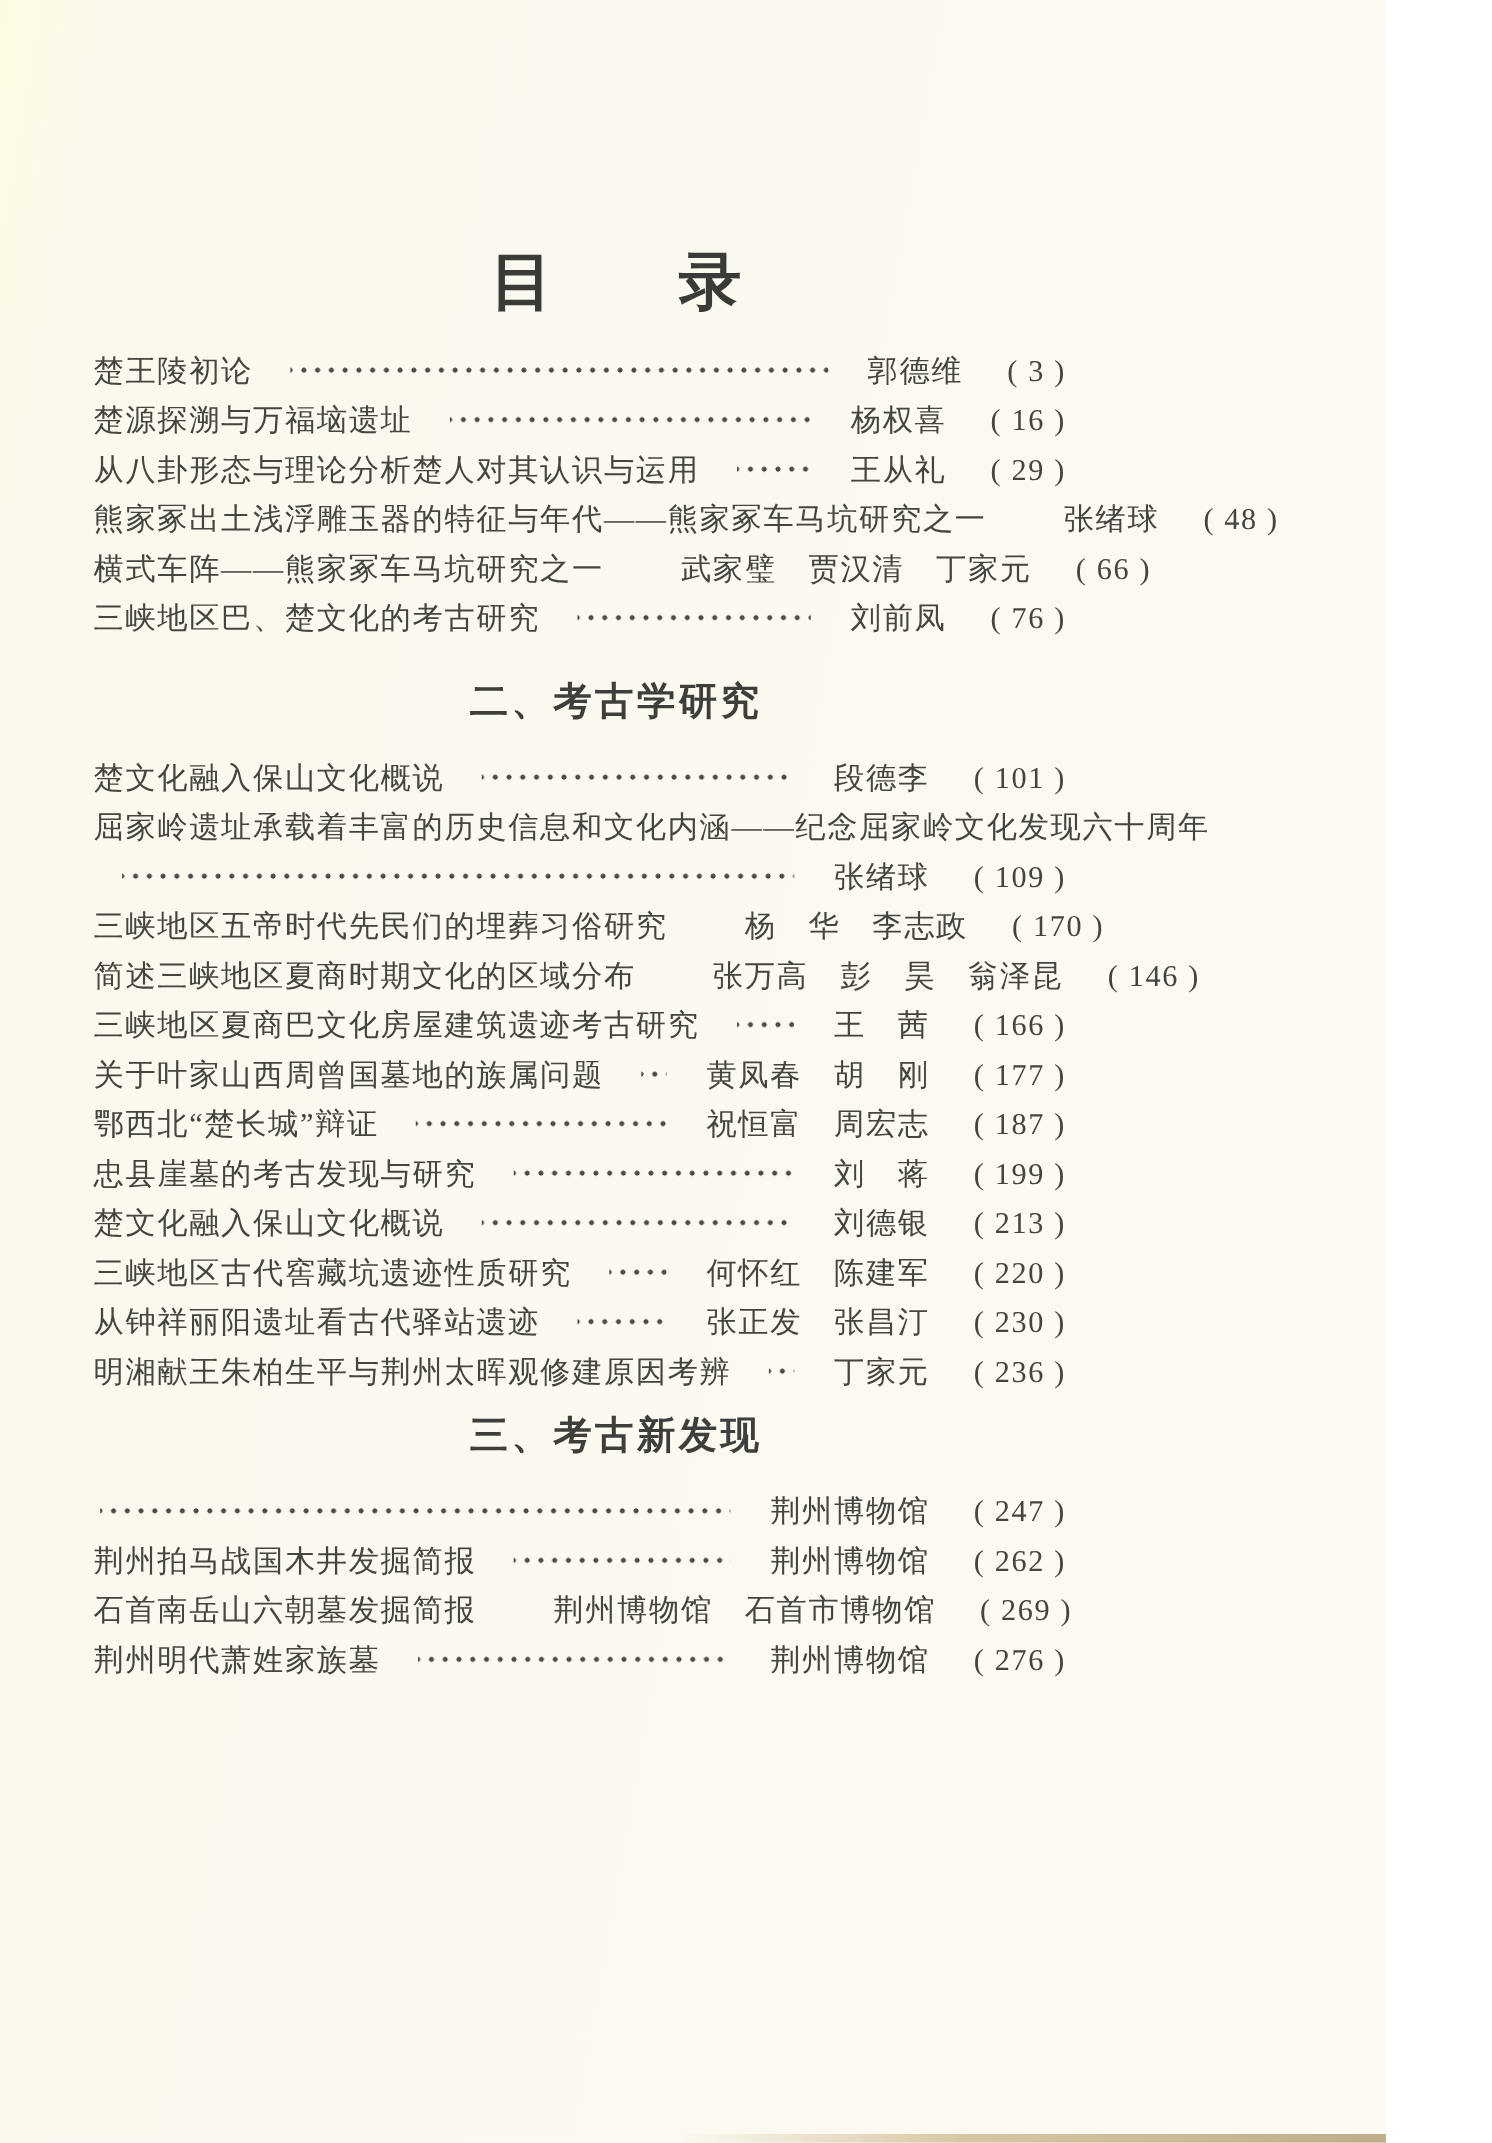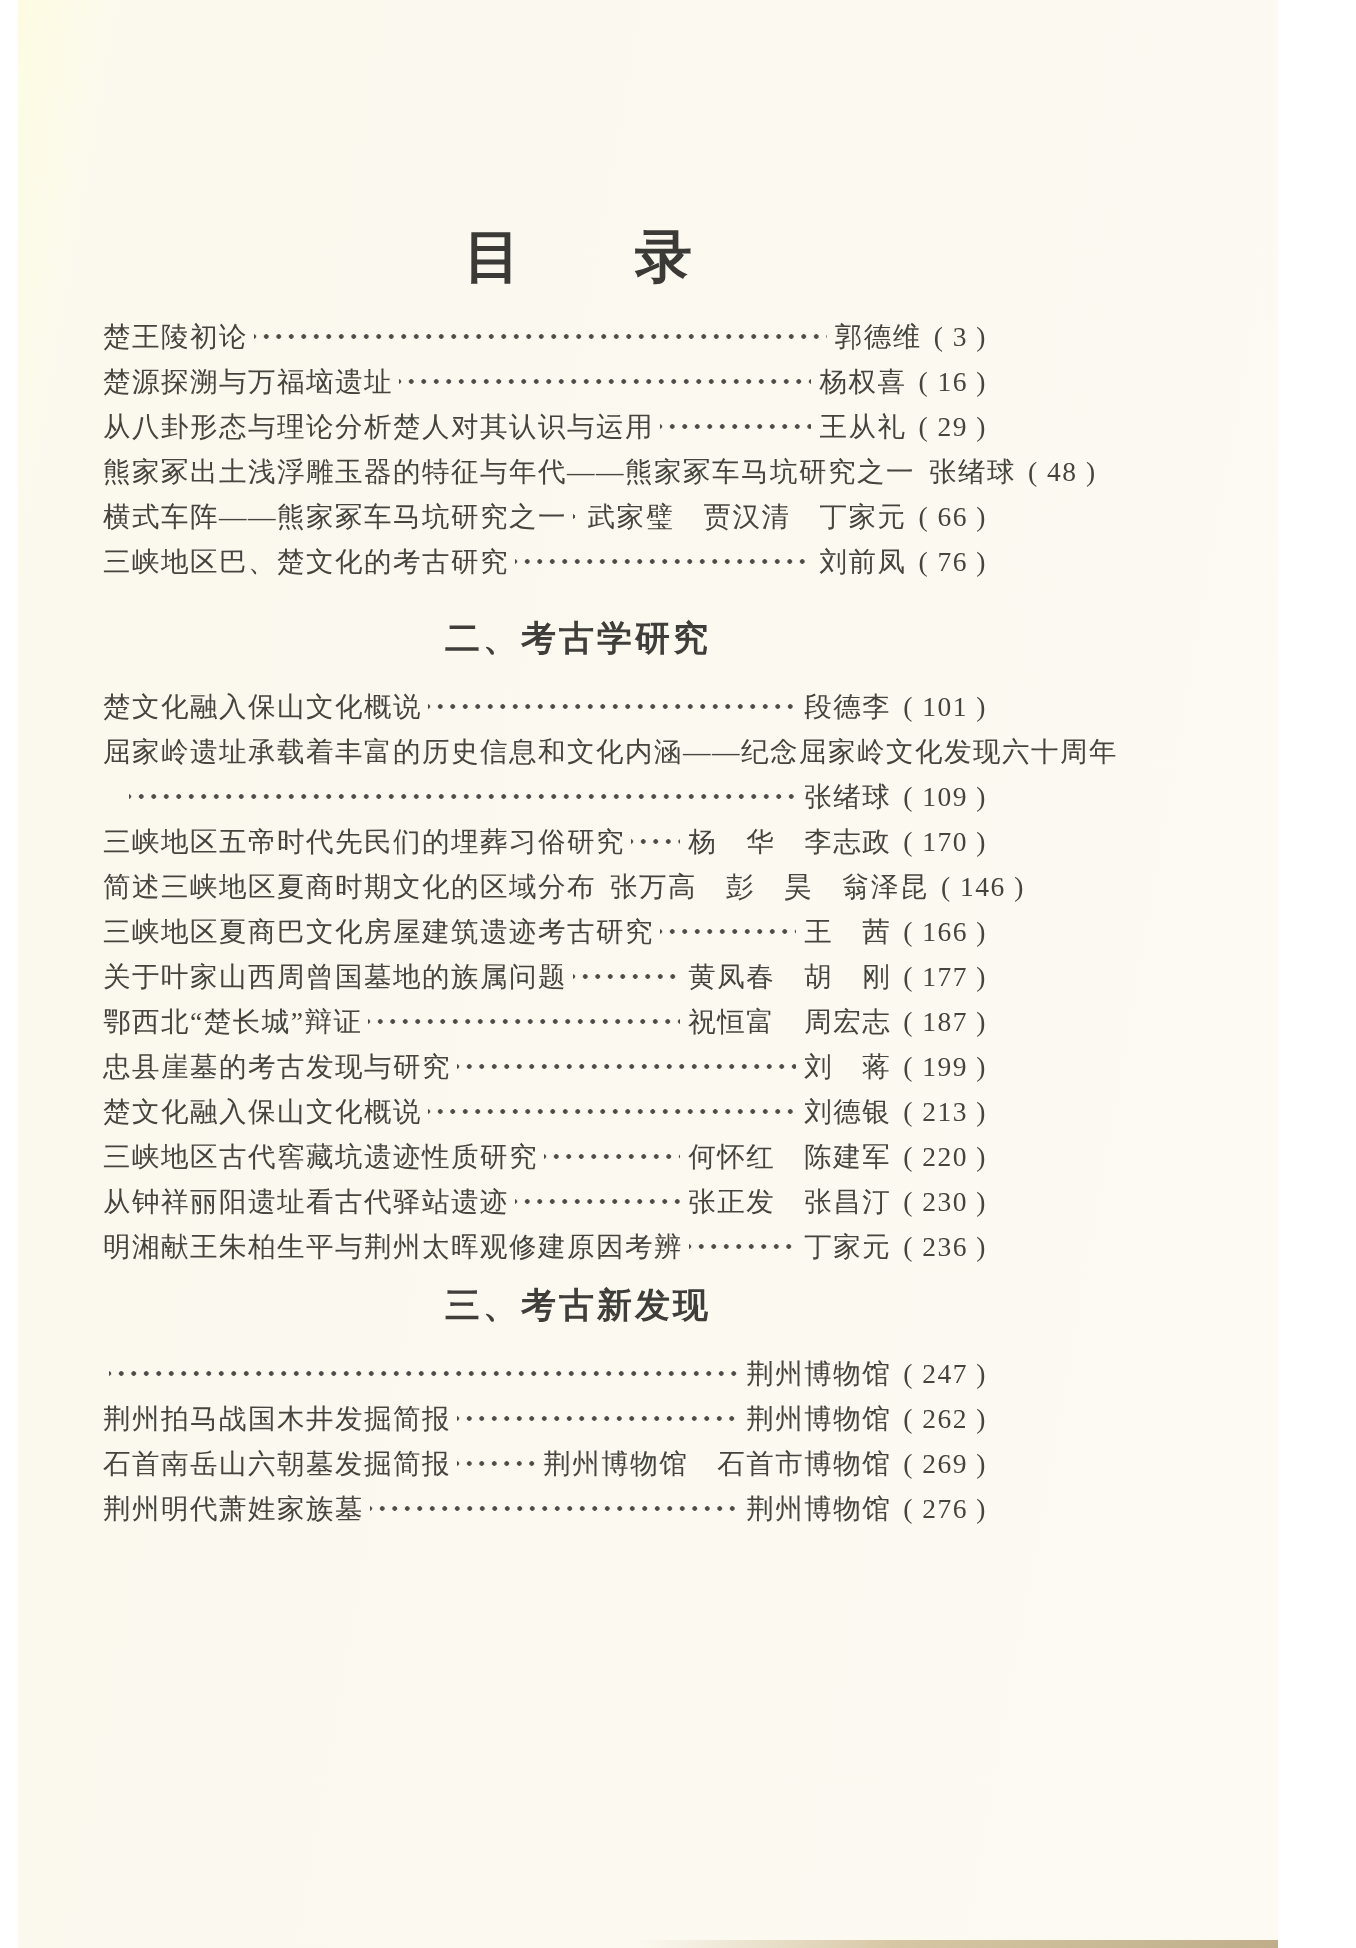--- a/index.html
+++ b/index.html
@@ -3,21 +3,20 @@
 <meta charset="utf-8">
 <style>
   html,body { margin:0; padding:0; }
   .page {
     position:relative;
     width:1260px; height:1948px;
     background: linear-gradient(100deg, #fdfce2 0%, #fbf9ee 7%, #fbf9f0 55%, #fcfaf2 100%);
     overflow:hidden;
     font-family:"Liberation Serif","DejaVu Serif",serif;
     color:#44423e;
-    margin-left:18px;
   }
   .content { position:absolute; left:85px; top:0; width:884px; }
 
   .title {
     margin:222px 0 0 0;
     padding-left:66px;
     text-align:center;
     font-size:57px; font-weight:700;
     line-height:70px;
     color:#3c3a36;
@@ -37,20 +36,21 @@
   #sections section:nth-of-type(1) h2 { margin-top:152px; }
   #sections section:nth-of-type(2) h2 { margin-top:30px; }
   #sections section:nth-of-type(3) h2 { margin-top:12px; }
   section .entries { margin-top:22px; }
 
   .row {
     display:flex; align-items:center;
     height:45px; line-height:45px;
     font-size:27.5px; letter-spacing:1.5px;
     color:#46443f;
+    gap:28px;
   }
   .etitle  { white-space:pre; flex:0 0 auto; }
   .leader {
     flex:1 1 auto; min-width:0;
     align-self:stretch;
     background-image: radial-gradient(circle, #4c4a46 2px, rgba(0,0,0,0) 2.6px);
     background-size:12.5px 45px;
     background-position:6px 56%;
     background-repeat:repeat-x;
     margin:0 8px 0 6px;

